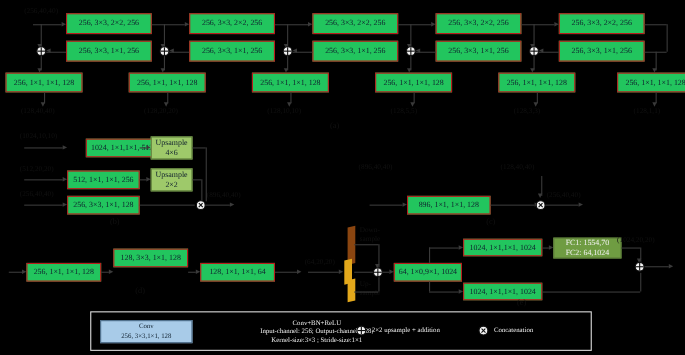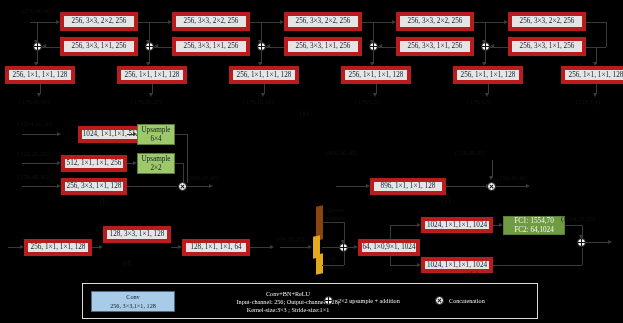--- a/index.html
+++ b/index.html
@@ -6,22 +6,22 @@
   #page{
     position:relative;
     width:623px;height:323px;
     background:#000;
     overflow:hidden;
     font-family:"Liberation Serif", serif;
     color:#111;
   }
   .box{
     position:absolute;
-    background:#e5e5e5;
-    border:4px solid #b91c1c;
+    background:#22c55e;
+    border:1px solid #b91c1c;
     color:#10202e;
     display:flex;
     align-items:center;
     justify-content:center;
     text-align:center;
     font-size:7.2px;
     line-height:1.15;
     box-sizing:border-box;
     white-space:nowrap;
   }
@@ -234,21 +234,21 @@
   <div>
 
     <div class="lbl" style="left:18px;top:121px;">(1024,10,10)</div>
     <div class="ln lnh" style="left:22px;top:134px;width:35px;"></div>
     <div class="arr arr-r" style="left:57px;top:131.5px;"></div>
     <div class="box" style="left:78px;top:126px;width:66px;height:17px;">1024, 1×1,1×1, 512</div>
     <div class="ln lnh" style="left:127px;top:134px;width:6px;"></div>
     <div class="arr arr-r" style="left:133px;top:131.5px;"></div>
     <div class="box green twoline" style="left:137px;top:124px;width:38px;height:21px;">
       <span>Upsample</span>
-      <span>6×4</span>
+      <span>4×6</span>
     </div>
     <div class="ln lnh" style="left:175px;top:134px;width:12px;"></div>
     <div class="ln lnv" style="left:187px;top:134px;height:49px;"></div>
 
     <div class="lbl" style="left:18px;top:151px;">(512,20,20)</div>
     <div class="ln lnh" style="left:22px;top:163px;width:35px;"></div>
     <div class="arr arr-r" style="left:57px;top:160.5px;"></div>
     <div class="box" style="left:61px;top:155px;width:66px;height:17px;">512, 1×1, 1×1, 256</div>
     <div class="ln lnh" style="left:127px;top:163px;width:6px;"></div>
     <div class="arr arr-r" style="left:133px;top:160.5px;"></div>

